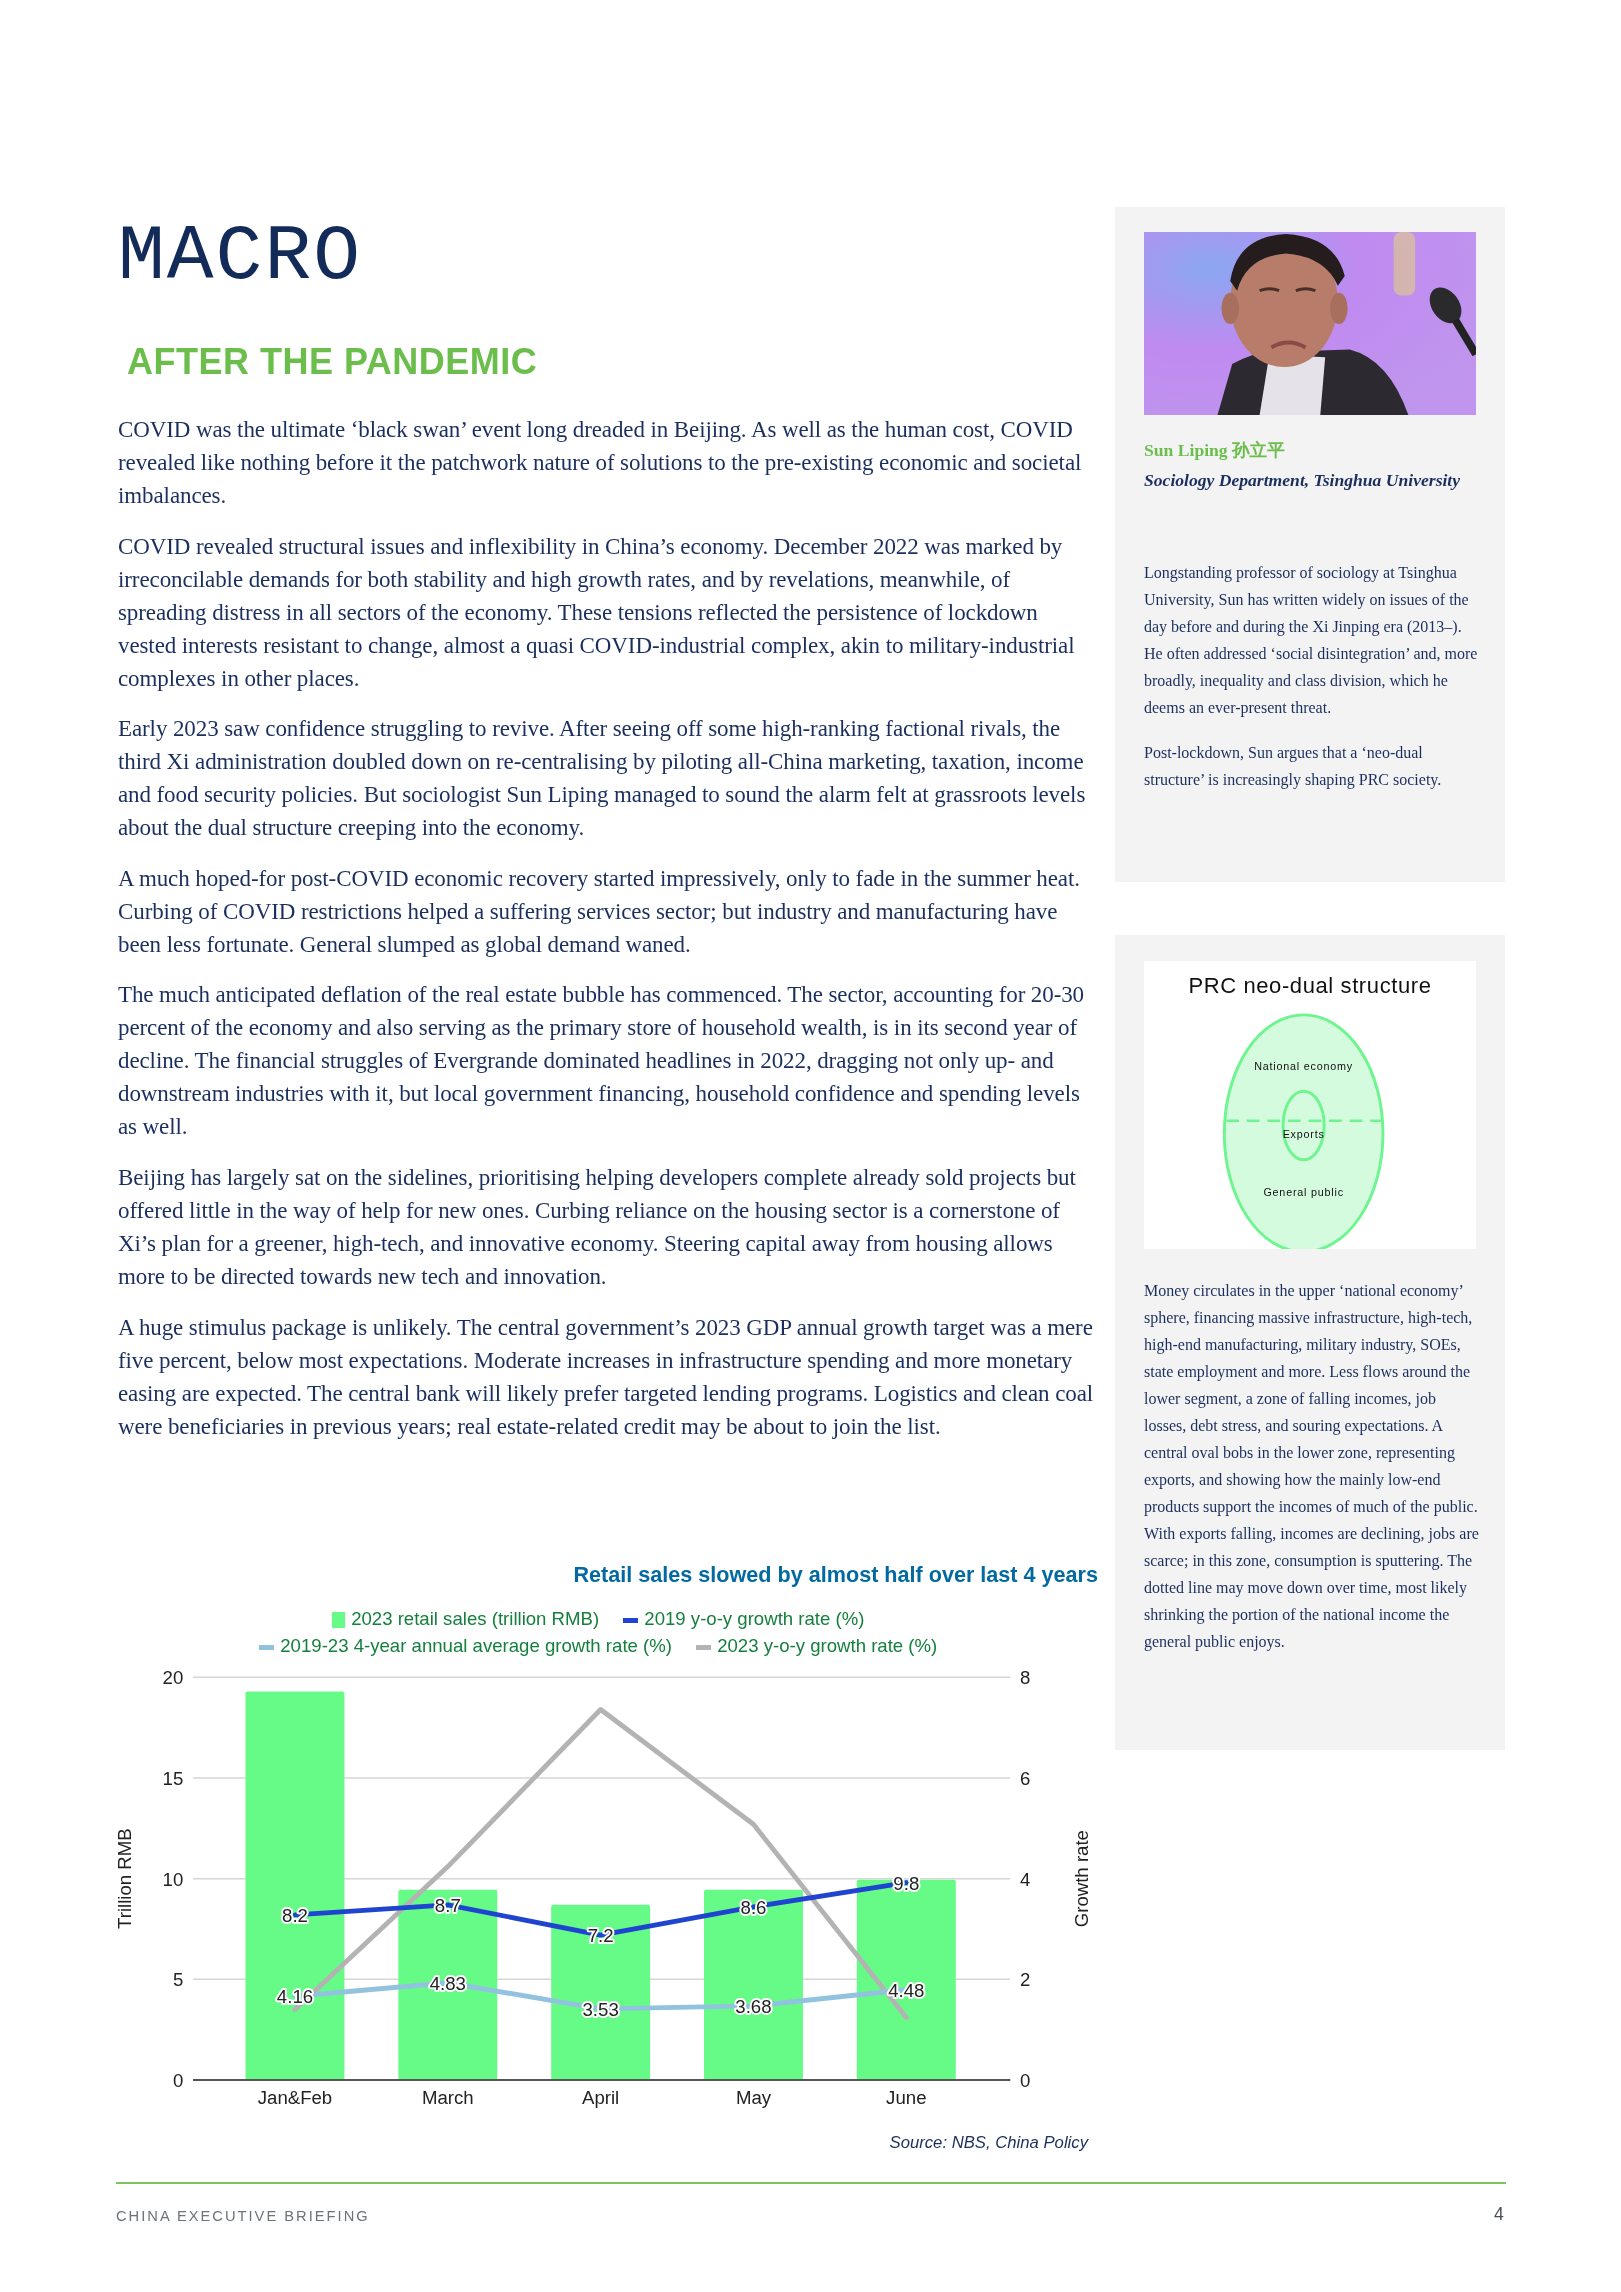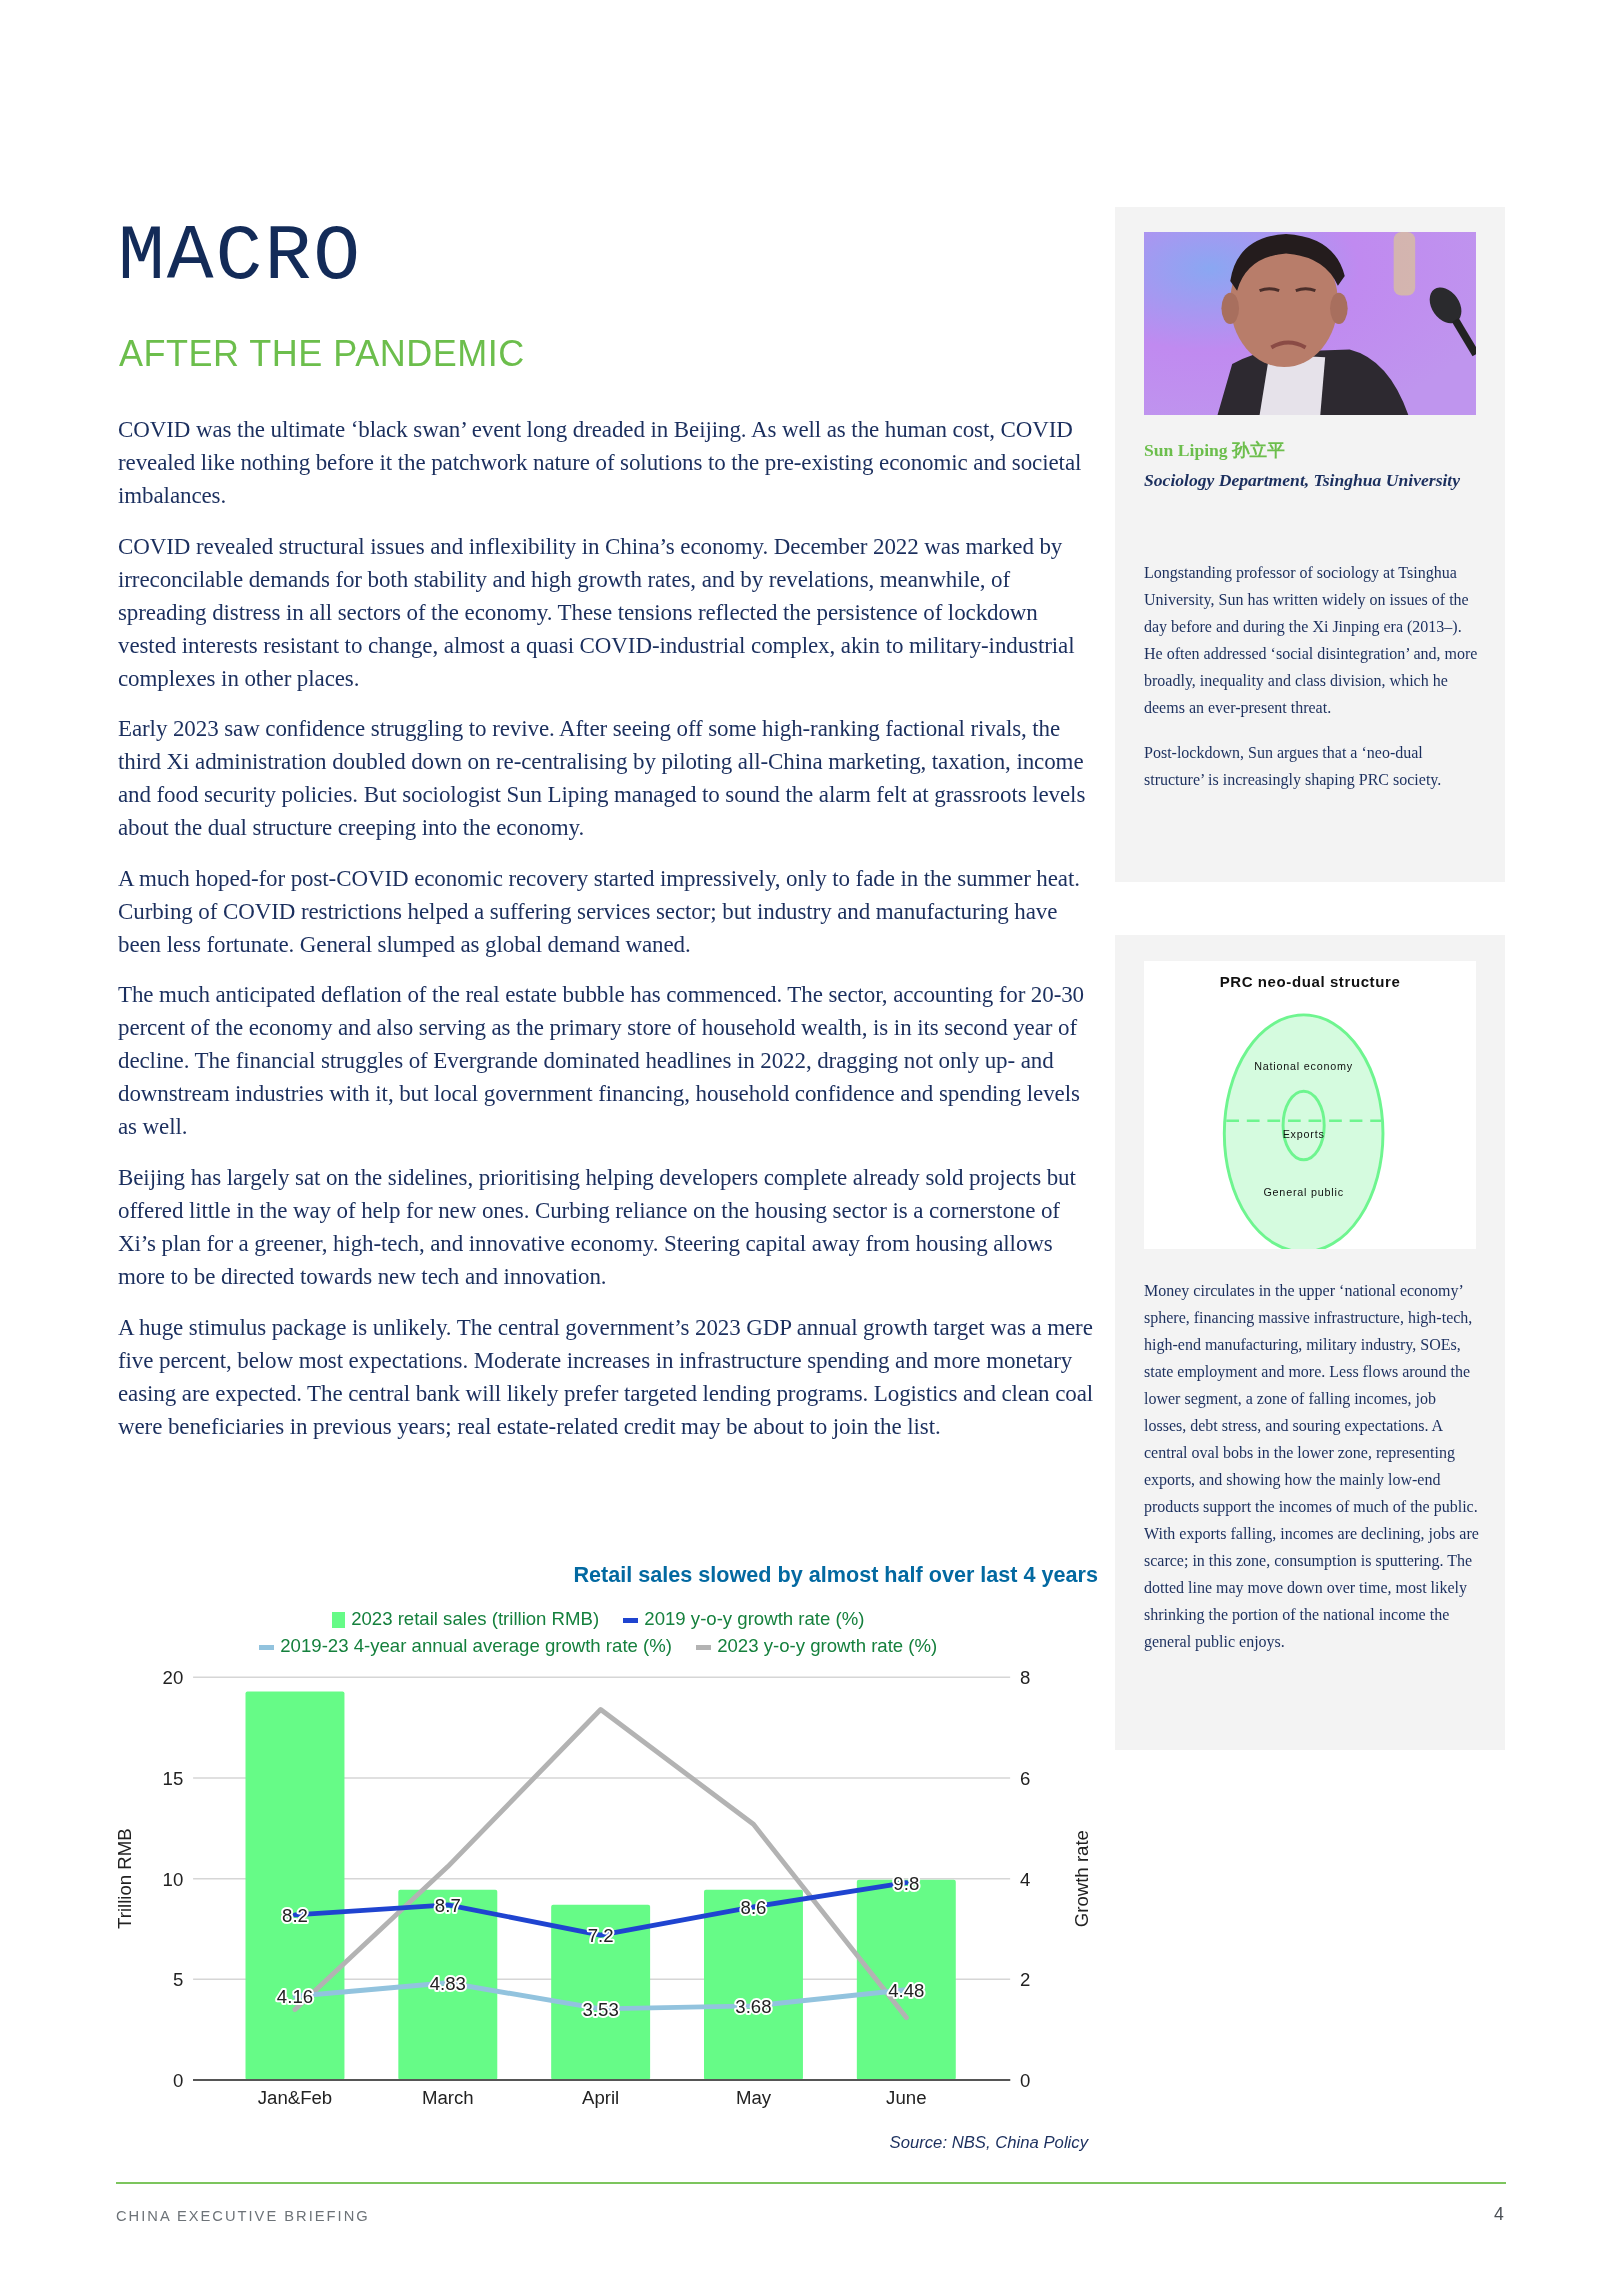--- a/index.html
+++ b/index.html
@@ -1,35 +1,35 @@
 <!DOCTYPE html>
 <html><head>
 <meta charset="utf-8">
 <style>
   html, body { margin: 0; padding: 0; background: #ffffff; }
   body { width: 1621px; height: 2293px; position: relative; overflow: hidden; color: #1b2f5e; }
 
   #title { position: absolute; left: 118px; top: 218px; font-family: Liberation Mono, monospace; font-size: 78px; font-weight: 400; color: #132b58; letter-spacing: 2px; line-height: 1; margin: 0; }
-  #subtitle { position: absolute; left: 119px; top: 336px; font-family: "Liberation Sans", sans-serif; font-size: 36px; font-weight: 400; color: #6cbe4c; letter-spacing: 0.5px; line-height: 1; margin: 0; }
+  #subtitle { position: absolute; left: 119px; top: 336px; font-family: "Liberation Sans", sans-serif; font-size: 36px; font-weight: 700; color: #6cbe4c; letter-spacing: 0.5px; line-height: 1; margin: 8px; }
 
   #body-text { position: absolute; left: 118px; top: 413px; width: 980px; font-family: Liberation Serif, serif; font-size: 23px; line-height: 33px; color: #1b2f5e; }
   #body-text p { margin: 0 0 17.6px 0; letter-spacing: -0.1px; }
 
   .sidebox { position: absolute; left: 1115px; width: 390px; background: #f3f3f3; }
   #profile-box { top: 207px; height: 675px; }
   #photo { position: absolute; left: 29px; top: 24.5px; width: 332px; height: 183px; overflow: hidden; background: linear-gradient(90deg, #b889ee 0%, #c79af0 40%, #b98bf0 70%, #c598f3 100%); }
   #profile-name { position: absolute; left: 29px; top: 231px; font-family: "Liberation Serif", serif; font-weight: bold; font-size: 17.6px; color: #6cbe4c; }
   #profile-affil { position: absolute; left: 29px; top: 260px; width: 323px; font-family: "Liberation Serif", serif; font-style: italic; font-weight: bold; font-size: 17.6px; line-height: 26.5px; color: #1b2f5e; }
   .side-text { font-family: "Liberation Serif", serif; font-size: 16px; line-height: 27px; color: #1b2f5e; }
   #profile-bio { position: absolute; left: 29px; top: 352px; width: 338px; }
   #profile-bio p { margin: 0 0 17.6px 0; }
 
   #diagram-box { top: 935px; height: 815px; }
   #diagram { position: absolute; left: 29px; top: 25.5px; width: 332px; height: 288px; background: #ffffff; }
-  #diagram-title { position: absolute; left: 0; width: 332px; top: 12.7px; text-align: center; font-family: "Liberation Sans", sans-serif; font-weight: bold; font-size: 15px; color: #111; letter-spacing: 0.6px; }
+  #diagram-title { position: absolute; left: 0; width: 332px; top: 12.7px; text-align: center; font-family: "Liberation Sans", sans-serif; font-weight: normal; font-size: 22px; color: #111; letter-spacing: 0.6px; }
   #diagram svg { position: absolute; left: 0; top: 0; }
   #diagram-caption { position: absolute; left: 29px; top: 342px; width: 338px; }
 
   #chart-wrap { position: absolute; left: 98px; top: 1549px; width: 1019px; height: 627px; }
   #chart-title { position: absolute; left: 0; width: 1000px; top: 12.7px; text-align: right; font-family: "Liberation Sans", sans-serif; font-size: 21.6px; font-weight: bold; color: #0369a1; }
   .legend-row { position: absolute; left: 0; width: 1000px; text-align: center; font-family: "Liberation Sans", sans-serif; font-size: 18.6px; color: #15803d; white-space: nowrap; }
   .legend-item { display: inline-block; margin: 0 11.8px; }
   .swatch { display: inline-block; vertical-align: middle; margin-right: 5.9px; }
   .swatch.box { width: 13.7px; height: 15.7px; }
   .swatch.line { width: 15.7px; height: 4.9px; }

